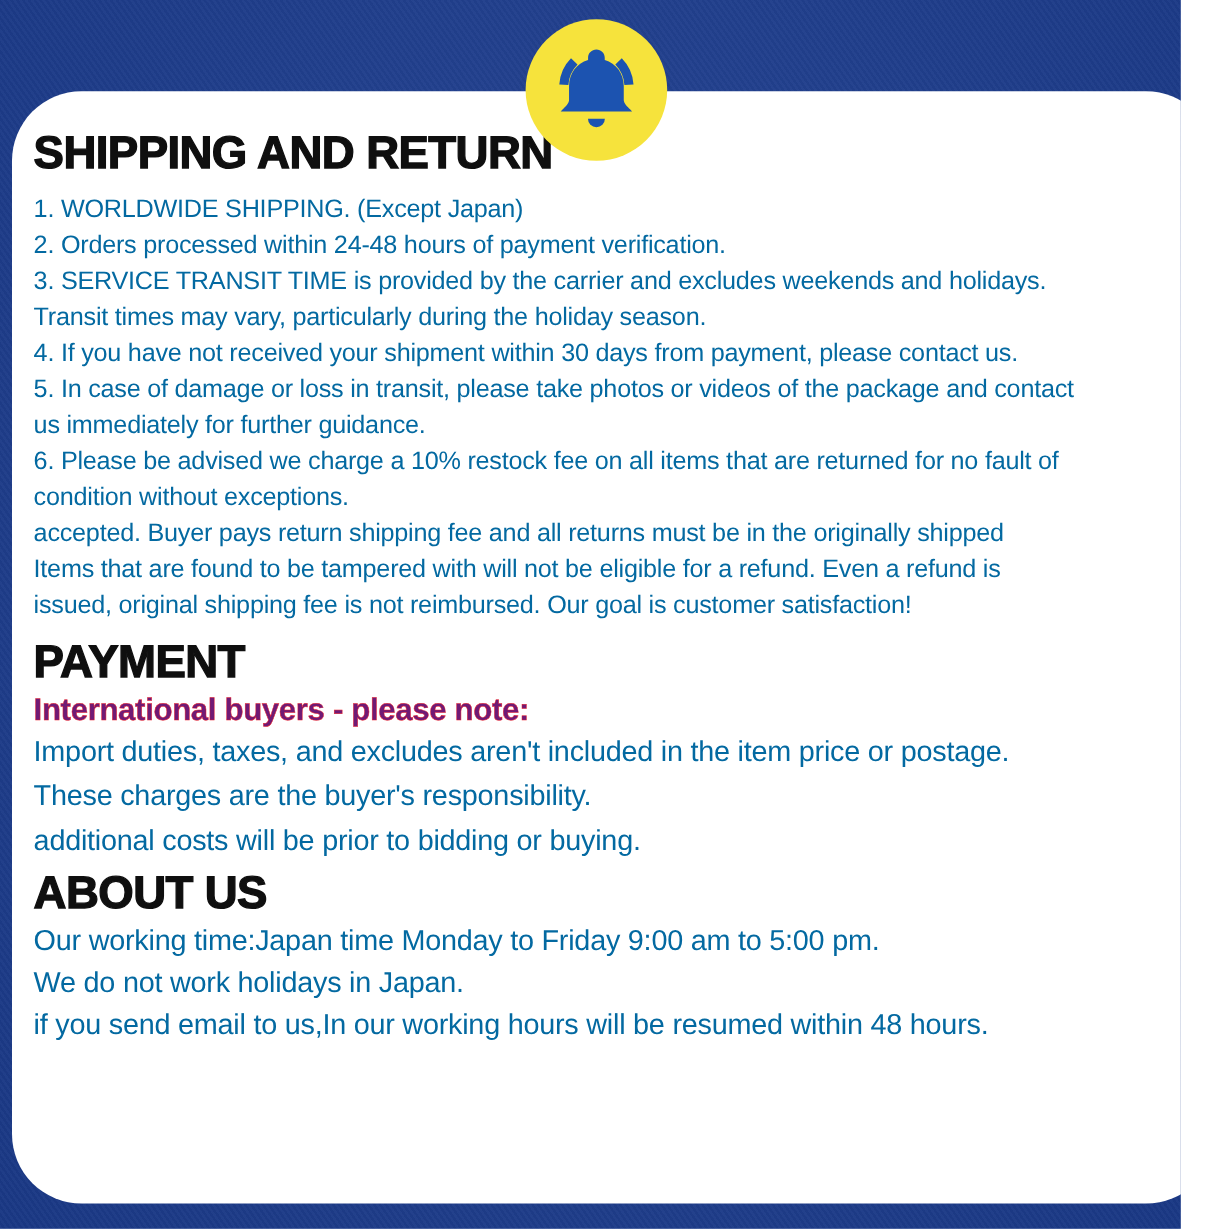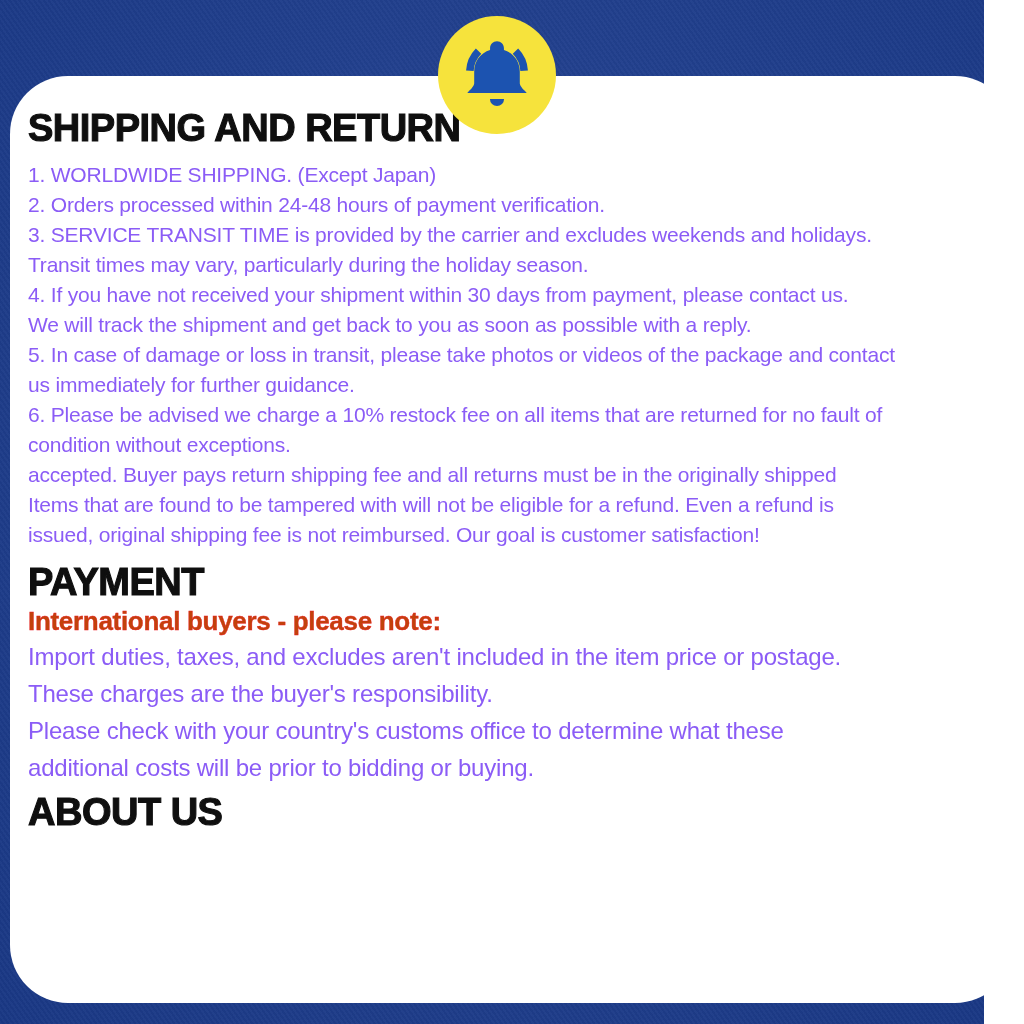--- a/index.html
+++ b/index.html
@@ -36,21 +36,21 @@
     margin:0;
     font-size:38px;line-height:44px;
     font-weight:800;letter-spacing:-0.5px;
     color:#0f0f0f;
     -webkit-text-stroke:1.1px #0f0f0f;
   }
   .sec-shipping h1.sec-title{margin-bottom:10px;}
   .sec-payment{margin-top:10px;}
   .sec-about{margin-top:4px;}
   .line{
-    color:#8b5cf6;
+    color:#0369a1;
     letter-spacing:-0.2px;
     white-space:nowrap;
   }
   .lines-shipping .line{font-size:21px;line-height:30px;}
   .lines-payment .line{font-size:24px;line-height:37px;}
   .lines-about .line{font-size:24px;line-height:35px;}
   .intl-note{
     font-size:26px;line-height:34px;
     font-weight:700;color:#ee1b24;
     letter-spacing:-0.3px;
@@ -65,44 +65,47 @@
   <div class="card">
 
     <section class="sec-shipping">
       <h1 class="sec-title">SHIPPING AND RETURN</h1>
       <div class="lines-shipping">
           <div class="line">1. WORLDWIDE SHIPPING. (Except Japan)</div>
           <div class="line">2. Orders processed within 24-48 hours of payment verification.</div>
           <div class="line">3. SERVICE TRANSIT TIME is provided by the carrier and excludes weekends and holidays.</div>
           <div class="line">Transit times may vary, particularly during the holiday season.</div>
           <div class="line">4. If you have not received your shipment within 30 days from payment, please contact us.</div>
-          <div class="line">We will track the shipment and get back to you as soon as possible with a reply.</div>
           <div class="line">5. In case of damage or loss in transit, please take photos or videos of the package and contact</div>
           <div class="line">us immediately for further guidance.</div>
           <div class="line">6. Please be advised we charge a 10% restock fee on all items that are returned for no fault of</div>
           <div class="line">condition without exceptions.</div>
           <div class="line">accepted. Buyer pays return shipping fee and all returns must be in the originally shipped</div>
           <div class="line">Items that are found to be tampered with will not be eligible for a refund. Even a refund is</div>
           <div class="line">issued, original shipping fee is not reimbursed. Our goal is customer satisfaction!</div>
         </div>
     </section>
 
     <section class="sec-payment">
       <h1 class="sec-title">PAYMENT</h1>
-      <div class="intl-note" style="color: #c2410c;">International buyers - please note:</div>
+      <div class="intl-note" style="color: #701a75;">International buyers - please note:</div>
       <div class="lines-payment">
           <div class="line">Import duties, taxes, and excludes aren't included in the item price or postage.</div>
           <div class="line">These charges are the buyer's responsibility.</div>
-          <div class="line">Please check with your country's customs office to determine what these</div>
           <div class="line">additional costs will be prior to bidding or buying.</div>
         </div>
     </section>
 
     <section class="sec-about">
       <h1 class="sec-title">ABOUT US</h1>
+      <div class="lines-about">
+          <div class="line">Our working time:Japan time Monday to Friday 9:00 am to 5:00 pm.</div>
+          <div class="line">We do not work holidays in Japan.</div>
+          <div class="line">if you send email to us,In our working hours will be resumed within 48 hours.</div>
+        </div>
     </section>
 
   </div>
 
   <div class="badge">
     <svg width="72" height="76" viewBox="0 0 64 70">
 
       <g fill="none" stroke="#1c53b0" stroke-width="7" stroke-linecap="butt" style="stroke: rgb(28, 83, 176);">
         <path d="M15 13 A28 28 0 0 0 7 31"></path>
         <path d="M49 13 A28 28 0 0 1 57 31"></path>

